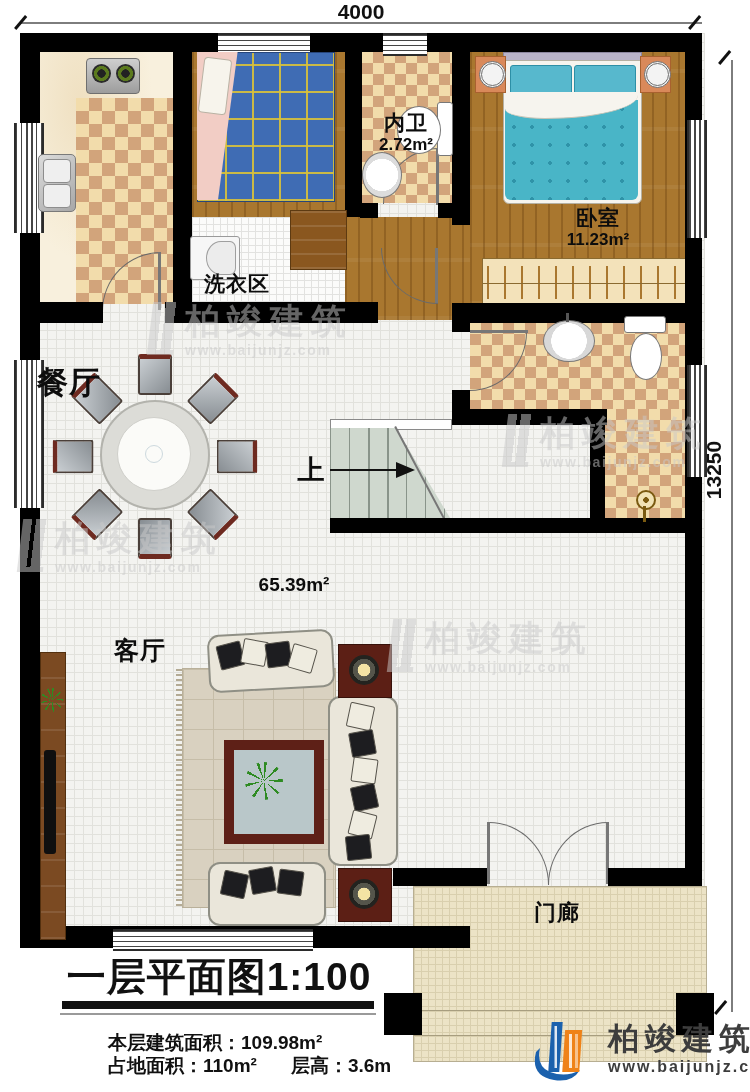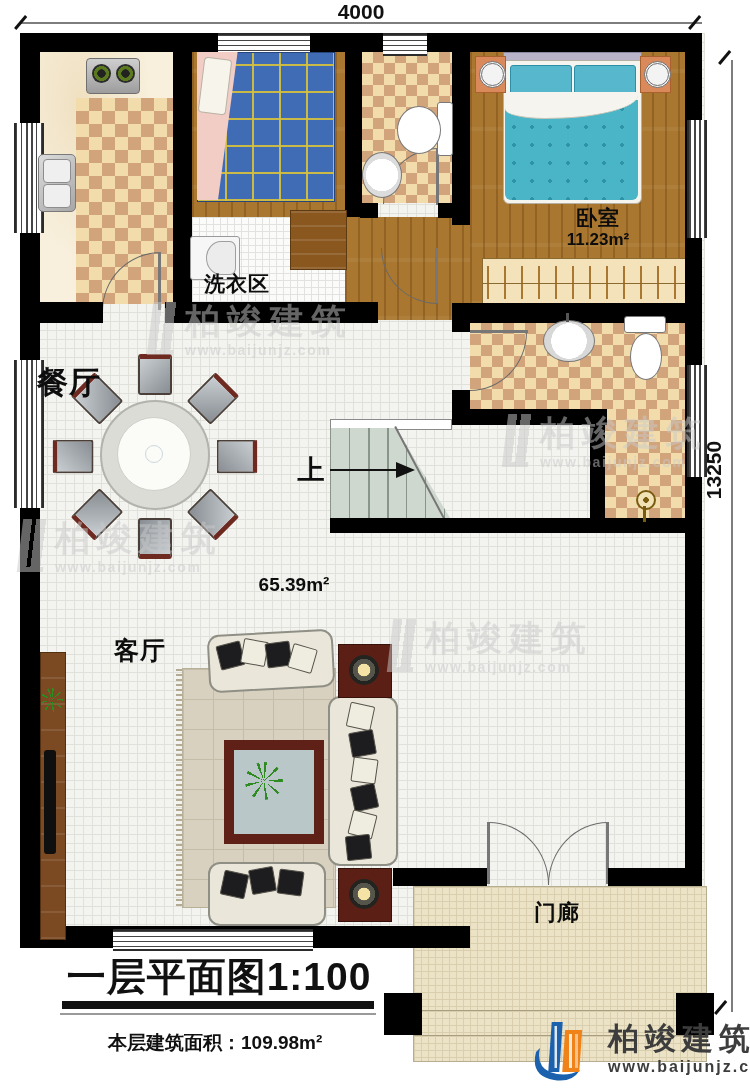--- a/index.html
+++ b/index.html
@@ -232,20 +232,24 @@
 
   <div class="dimline" style="left:20px;top:22px;width:682px;height:1.6px;"></div>
   <div class="tick" style="left:12px;top:21px;"></div>
   <div class="tick" style="left:686px;top:21px;"></div>
   <div class="dim" style="left:316px;top:0;width:90px;">4000</div>
   <div class="dimline" style="left:731px;top:60px;width:1.6px;height:952px;"></div>
   <div class="tick" style="left:716px;top:56px;"></div>
   <div class="tick" style="left:712px;top:1006px;"></div>
   <div class="dim" style="left:659px;top:458px;width:110px;transform:rotate(-90deg);">13250</div>
 
+  <div class="rlabel" style="left:358px;top:111px;width:96px;">
+    <div class="rname">内卫</div>
+    <div class="rarea">2.72m²</div>
+  </div>
   <div class="rlabel" style="left:548px;top:206px;width:100px;">
     <div class="rname">卧室</div>
     <div class="rarea">11.23m²</div>
   </div>
   <div class="rlabel rname" style="left:190px;top:272px;width:94px;">洗衣区</div>
   <div class="rlabel rname" style="left:33px;top:366px;width:72px;font-size:31px;">餐厅</div>
   <div class="rlabel" style="left:244px;top:574px;width:100px;font-size:19px;">65.39m²</div>
   <div class="rlabel rname" style="left:108px;top:636px;width:64px;font-size:25px;">客厅</div>
   <div class="rlabel rname" style="left:522px;top:901px;width:70px;font-size:22px;">门廊</div>
 
@@ -276,20 +280,21 @@
         <div class="wm-name">柏竣建筑</div>
          <div class="wm-url">www.baijunjz.com</div>
       </div>
   </div>
 
   <div class="title">一层平面图1:100</div>
   <div class="titlebar"></div>
   <div class="titlethin"></div>
   <div class="stats">
     <div><span>本层建筑面积：</span><span>109.98m²</span></div>
+    <div><span>占地面积：</span><span>110m²</span><span style="margin-left:34px;">层高：</span><span>3.6m</span></div>
   </div>
 
   <div class="footer">
     <svg width="74" height="64" viewBox="0 0 74 64">
       <path d="M8 34 Q2 58 26 62 Q44 65 52 52 Q38 60 22 54 Q8 48 12 30 Z" fill="#1b61ad"></path>
       <rect x="24" y="4" width="11" height="50" fill="#1b61ad" transform="skewX(-4)"></rect>
       <rect x="26.5" y="8" width="2.5" height="42" fill="#fff" opacity=".85"></rect>
       <rect x="38" y="12" width="17" height="42" fill="#ef8218" transform="skewX(-4)"></rect>
       <rect x="41" y="16" width="3" height="34" fill="#fff" opacity=".8"></rect>
       <rect x="47" y="16" width="3" height="34" fill="#fff" opacity=".5"></rect>

